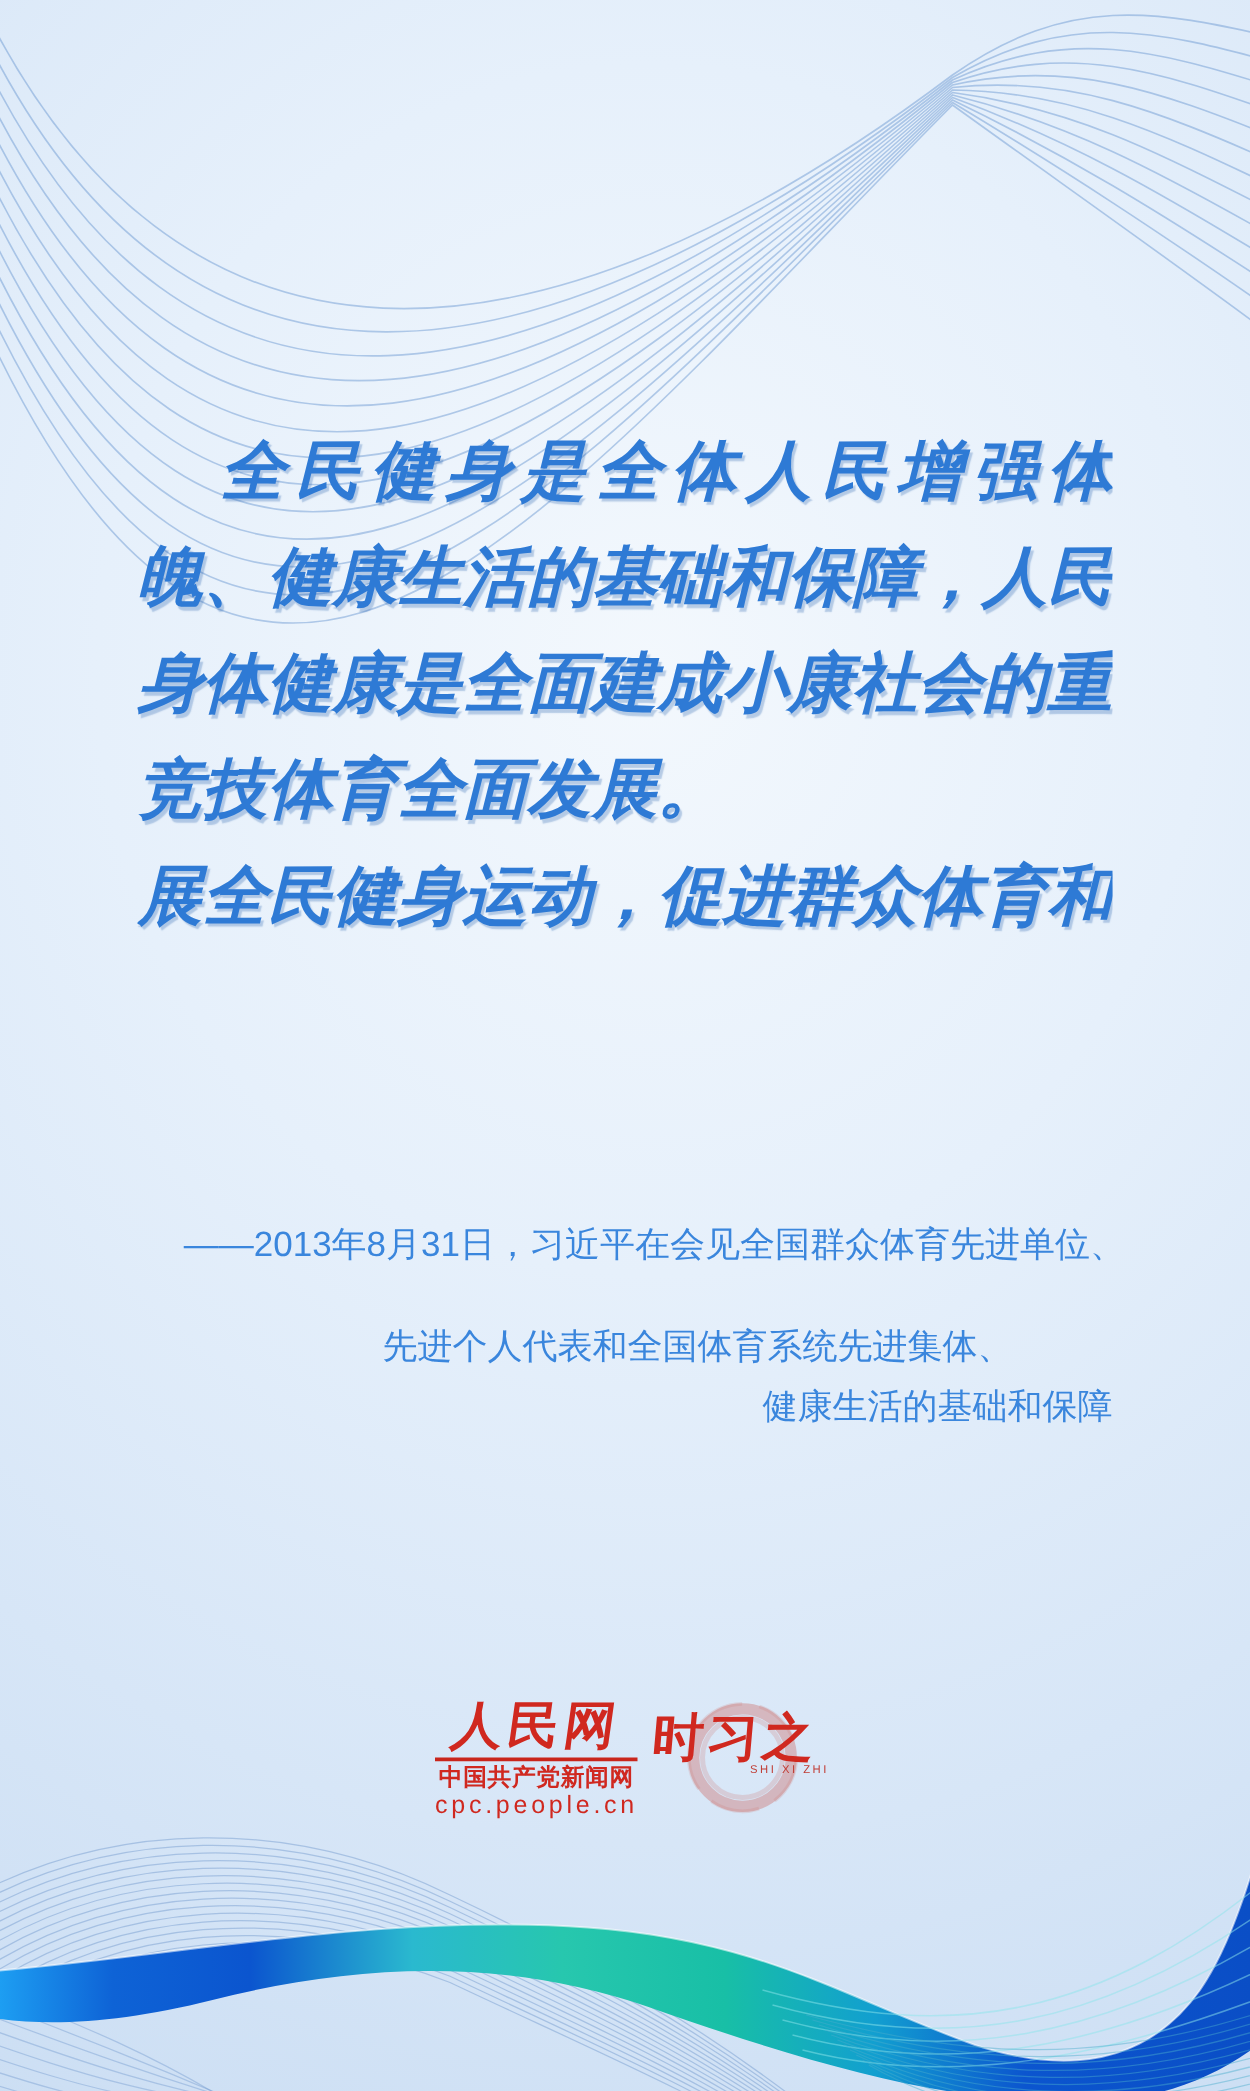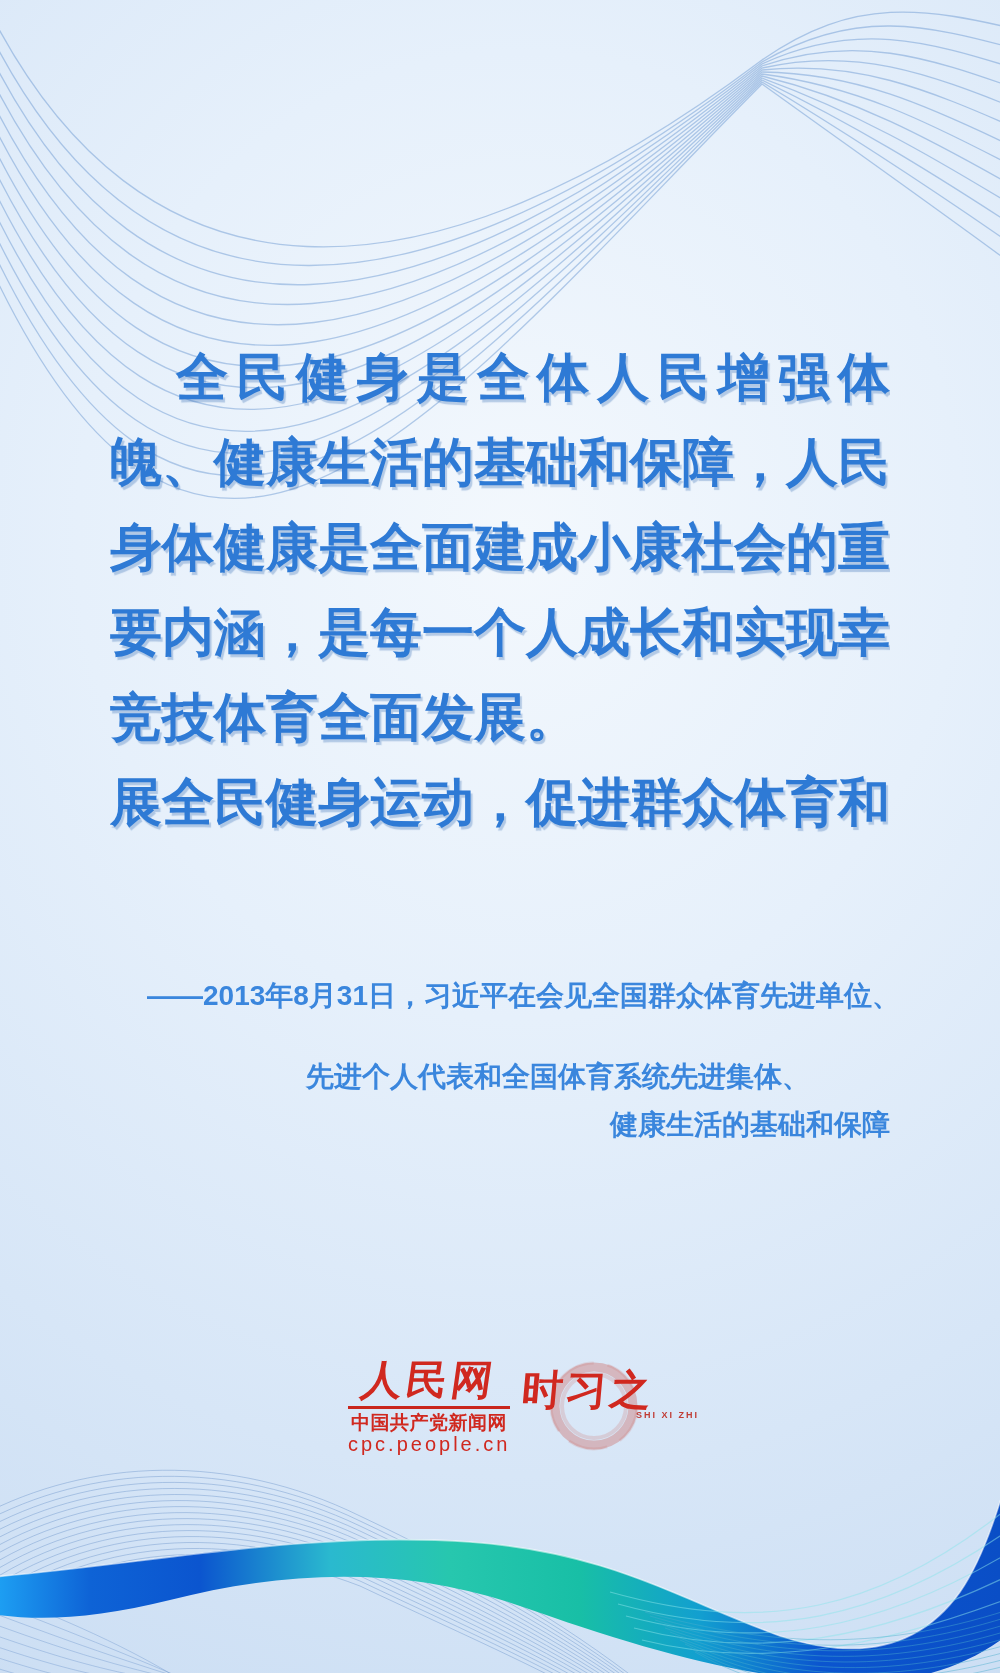--- a/index.html
+++ b/index.html
@@ -10,32 +10,33 @@
       radial-gradient(130% 85% at 52% 32%, #f3f8fd 0%, #e6f0fb 34%, #d7e6f7 66%, #c7dbf2 100%);
   }
   .page{position:absolute;inset:0;width:1000px;height:1673px;}
   #decor-svg{position:absolute;inset:0;width:1000px;height:1673px;pointer-events:none;}
 
   .quote{
     position:absolute;left:110px;top:335px;width:780px;
     font-size:52px;line-height:85px;font-weight:900;
     color:#2e7ad5;
     text-shadow:2px 3px 1px rgba(28,88,168,0.28);
+    font-style:italic;
   }
   .quote .q-line{
     text-align:justify;
     text-align-last:justify;
     height:85px;overflow:hidden;
   }
   .quote .q-line.first{text-indent:66px;}
   .quote .q-line.last{text-align-last:left;}
 
   .attribution{
     position:absolute;left:95px;top:972px;width:805px;
-    font-size:28px;line-height:48px;font-weight:700;
+    font-size:28px;line-height:48px;font-weight:400;
     color:#3a86dd;text-align:right;
   }
   .attribution .a-line{height:48px;}
   .attribution .a-line.l2{padding-right:90px;margin-top:33px;}
   .attribution .a-line.l3{padding-right:10px;}
 
   .footer{position:absolute;left:0;top:1350px;width:1000px;height:120px;}
   .pd-logo{position:absolute;left:348px;top:6px;width:162px;text-align:center;color:#d0281f;}
   .pd-wordmark{
     font-size:41px;font-weight:900;letter-spacing:4px;
@@ -45,21 +46,21 @@
   .pd-divider{height:3px;background:#c9261c;margin:2px 0 3px 0;border:none;}
   .pd-sitename{font-size:19px;font-weight:700;letter-spacing:.5px;line-height:21px;}
   .pd-domain{font-size:20px;font-weight:400;letter-spacing:3px;line-height:20px;margin-top:1px;}
   .sxz-logo{position:absolute;left:522px;top:18px;width:140px;color:#d0281f;}
   .sxz-wordmark{
     font-size:41px;font-weight:900;letter-spacing:3px;line-height:44px;
     transform:skewX(-5deg);white-space:nowrap;
   }
   .sxz-romanized{
     position:absolute;left:78px;top:42px;
-    font-size:9px;font-weight:700;letter-spacing:2px;color:#c03c34;white-space:nowrap;margin-left:36px;
+    font-size:9px;font-weight:400;letter-spacing:2px;color:#c03c34;white-space:nowrap;
   }
 </style>
 </head>
 <body>
 
 <div class="page">
 
   <svg id="decor-svg" viewBox="0 0 1000 1673" xmlns="http://www.w3.org/2000/svg" aria-hidden="true">
     <defs>
       <linearGradient id="ribbonGrad" x1="0" y1="0" x2="1000" y2="0" gradientUnits="userSpaceOnUse">
@@ -238,21 +239,20 @@
       <circle cx="594" cy="1406" r="39" fill="none" stroke="rgba(205,110,105,0.40)" stroke-width="9"></circle>
       <circle cx="594" cy="1406" r="32" fill="none" stroke="rgba(205,110,105,0.22)" stroke-width="4"></circle>
       <circle cx="594" cy="1406" r="43" fill="none" stroke="rgba(205,110,105,0.18)" stroke-width="3" stroke-dasharray="40 14"></circle>
     </g>
   </svg>
 
   <div class="quote">
     <div class="q-line first">全民健身是全体人民增强体</div>
     <div class="q-line">魄、健康生活的基础和保障，人民</div>
     <div class="q-line">身体健康是全面建成小康社会的重</div>
-    <div class="q-line">要内涵，是每一个人成长和实现幸</div>
     <div class="q-line last">竞技体育全面发展。</div>
     <div class="q-line">展全民健身运动，促进群众体育和</div>
   </div>
 
   <div class="attribution">
     <div class="a-line l1">——2013年8月31日，习近平在会见全国群众体育先进单位、</div>
     <div class="a-line l2">先进个人代表和全国体育系统先进集体、</div>
     <div class="a-line l3">健康生活的基础和保障</div>
   </div>
 

